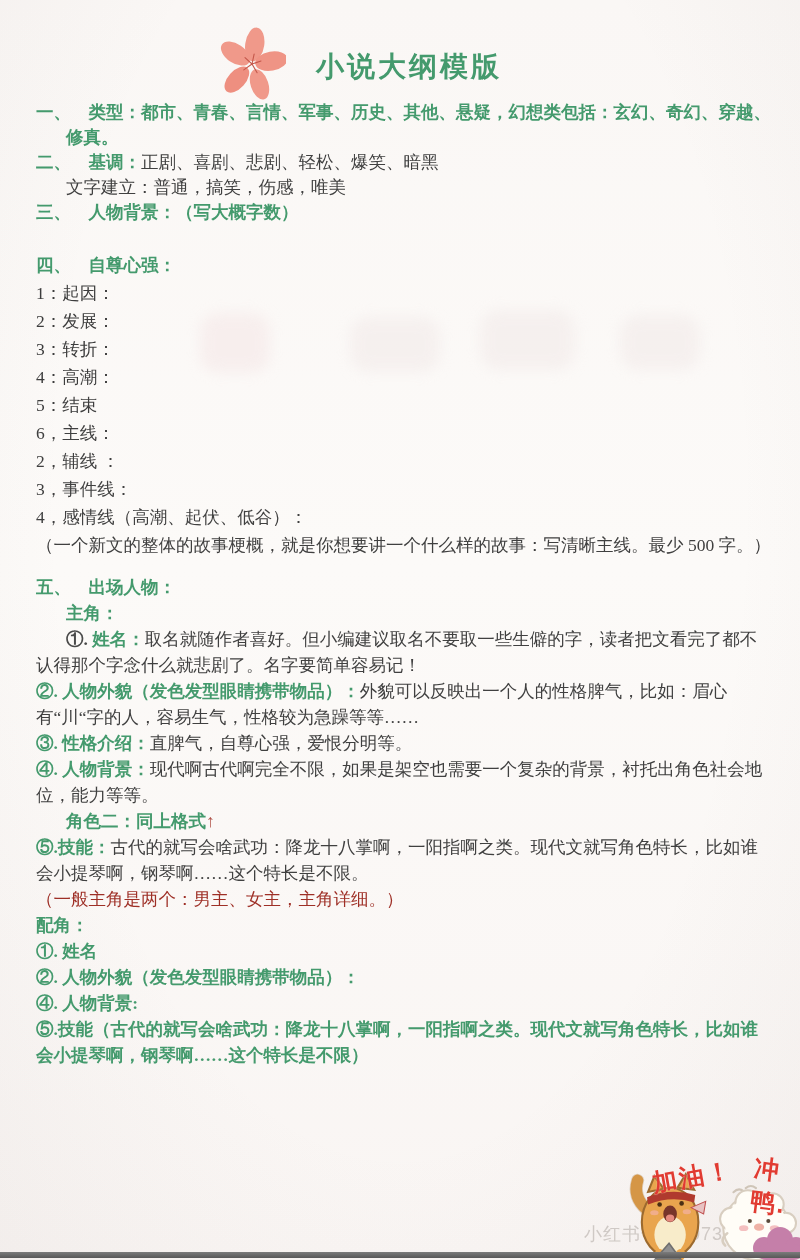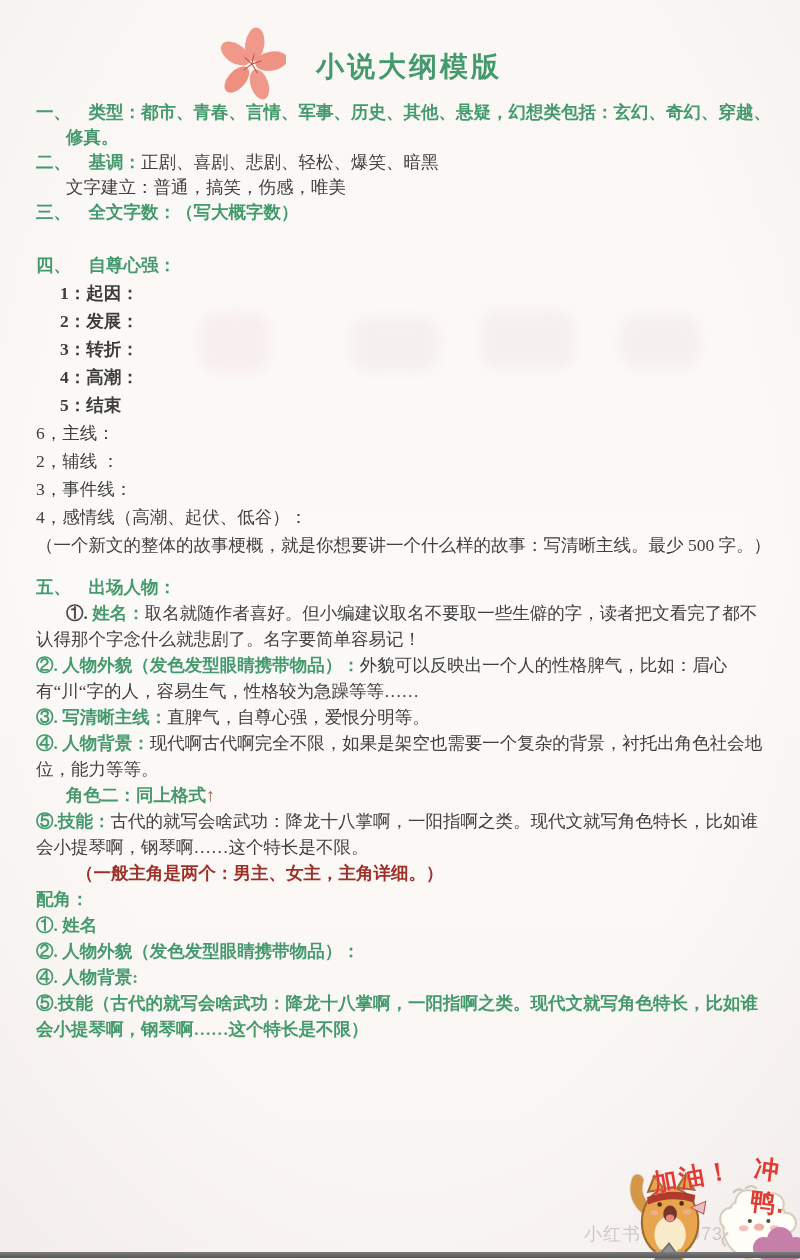--- a/index.html
+++ b/index.html
@@ -20,28 +20,28 @@
     position:absolute;left:0;right:0;top:48px;text-align:center;
     font-size:28px;font-weight:bold;color:#449a6d;letter-spacing:3px;
     padding-left:18px;
   }
   
   .content{position:absolute;left:36px;right:26px;top:100px;font-size:17.5px;line-height:25px;z-index:2;}
   .ln{white-space:normal;}
   .g{color:#449a6d;font-weight:bold;}
   .d{color:#404040;}
   .num{color:#4a4a4a;font-weight:bold;}
-  .red-line{color:#9e2f26;font-weight:bold;margin-left:40px;}
+  .red-line{color:#9e2f26;font-weight:normal;}
   .arrow{color:#b05148;font-weight:bold;}
   .hang{padding-left:30px;text-indent:-30px;}
   .ind{padding-left:30px;}
   .ti{text-indent:30px;}
   .sec4{line-height:28px;margin-top:26px;}
   .sec5{line-height:26px;margin-top:15px;}
-  .bold-d{font-weight:bold;color:#3d3d3d;margin-left:24px;}
+  .bold-d{font-weight:normal;color:#3d3d3d;}
   
   .mid-watermark{position:absolute;left:200px;top:295px;width:520px;height:100px;z-index:1;filter:blur(7px);opacity:.55;}
   .mid-watermark .b{position:absolute;border-radius:18px;background:#f1e9e8;}
   .mid-watermark .b1{left:0;top:18px;width:70px;height:60px;background:#f4e6e6;}
   .mid-watermark .b2{left:150px;top:22px;width:90px;height:55px;}
   .mid-watermark .b3{left:280px;top:15px;width:95px;height:60px;}
   .mid-watermark .b4{left:420px;top:20px;width:80px;height:55px;}
   
   .footer-watermark{
     position:absolute;left:584px;top:1222px;z-index:3;
@@ -102,21 +102,21 @@
 
     <div class="ln">
       <span class="g">二、　基调：</span><span class="d">正剧、喜剧、悲剧、轻松、爆笑、暗黑</span>
     </div>
 
     <div class="ln ind">
       <span class="d">文字建立：普通，搞笑，伤感，唯美</span>
     </div>
 
     <div class="ln">
-      <span class="g">三、　全文字数：（写大概字数）</span>
+      <span class="g">三、　人物背景：（写大概字数）</span>
     </div>
 
     <div class="sec4">
       <div class="ln">
         <span class="g">四、　自尊心强：</span>
       </div>
       <div class="ln"><span class="bold-d">1：起因：</span></div>
       <div class="ln"><span class="bold-d">2：发展：</span></div>
       <div class="ln"><span class="bold-d">3：转折：</span></div>
       <div class="ln"><span class="bold-d">4：高潮：</span></div>
@@ -125,28 +125,31 @@
       <div class="ln"><span class="d">2，辅线 ：</span></div>
       <div class="ln"><span class="d">3，事件线：</span></div>
       <div class="ln"><span class="d">4，感情线（高潮、起伏、低谷）：</span></div>
       <div class="ln"><span class="d">（一个新文的整体的故事梗概，就是你想要讲一个什么样的故事：写清晰主线。最少 500 字。）</span></div>
     </div>
 
     <div class="sec5">
       <div class="ln">
         <span class="g">五、　出场人物：</span>
       </div>
+      <div class="ln ind">
+        <span class="g">主角：</span>
+      </div>
       <div class="ln ti">
         <span class="num">①. </span><span class="g">姓名：</span><span class="d">取名就随作者喜好。但小编建议取名不要取一些生僻的字，读者把文看完了都不认得那个字念什么就悲剧了。名字要简单容易记！</span>
       </div>
       <div class="ln">
         <span class="g">②. 人物外貌（发色发型眼睛携带物品）：</span><span class="d">外貌可以反映出一个人的性格脾气，比如：眉心有“川“字的人，容易生气，性格较为急躁等等……</span>
       </div>
       <div class="ln">
-        <span class="g">③. 写清晰主线：</span><span class="d">直脾气，自尊心强，爱恨分明等。</span>
+        <span class="g">③. 性格介绍：</span><span class="d">直脾气，自尊心强，爱恨分明等。</span>
       </div>
       <div class="ln">
         <span class="g">④. 人物背景：</span><span class="d">现代啊古代啊完全不限，如果是架空也需要一个复杂的背景，衬托出角色社会地位，能力等等。</span>
       </div>
       <div class="ln ind">
         <span class="g">角色二：同上格式</span><span class="arrow">↑</span>
       </div>
       <div class="ln">
         <span class="g">⑤.技能：</span><span class="d">古代的就写会啥武功：降龙十八掌啊，一阳指啊之类。现代文就写角色特长，比如谁会小提琴啊，钢琴啊……这个特长是不限。</span>
       </div>

